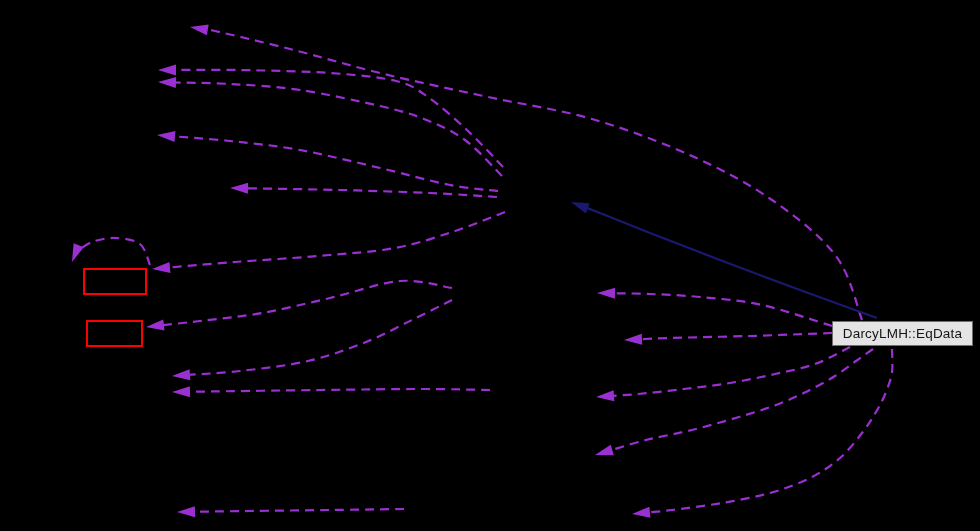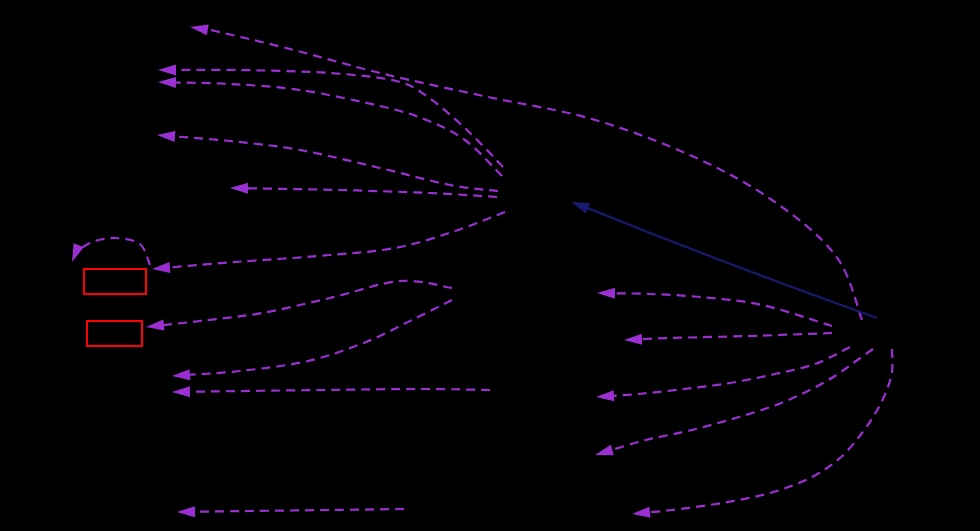--- a/index.html
+++ b/index.html
@@ -69,13 +69,16 @@
       <polygon points="632,514 649.3633989691643,506.7362285114671 650.4579398783953,517.681637603777" fill="#9b30d2"></polygon>
       <path d="M877,318 C864.1666666666666,313.3333333333333 826.1666666666666,299.6666666666667 800,290 C773.8333333333334,280.3333333333333 745,269.5 720,260 C695,250.5 670,240.83333333333334 650,233 C630,225.16666666666666 611.2031718613994,217.42189277501353 600,213 C588.7968281386006,208.57810722498647 585.65080735967,207.55720279159897 582.780968831604,206.46864334991878" fill="none" stroke="#191970" stroke-width="2.2"></path>
       <polygon points="571,202 589.7805537613831,203.2412898194219 585.8793571860572,213.5262626089175" fill="#191970"></polygon>
     </svg>
 
   <div id="truncated-layer">
       <div class="node-box node-truncated" style="left: 83px; top: 268px; width: 64px; height: 27px; border-color: rgb(255, 0, 0);"></div>
       <div class="node-box node-truncated" style="left: 86px; top: 320px; width: 57px; height: 27px; border-color: rgb(255, 0, 0);"></div>
     </div>
 
+  <div class="node-box node-main" id="main-node" style="left: 832px; top: 321px; width: 141px; height: 25px; background: rgb(228, 228, 228); border-color: rgb(110, 110, 110); color: rgb(20, 20, 20);">
+    <span>DarcyLMH::EqData</span>
+  </div>
 </div>
 
 </body></html>

